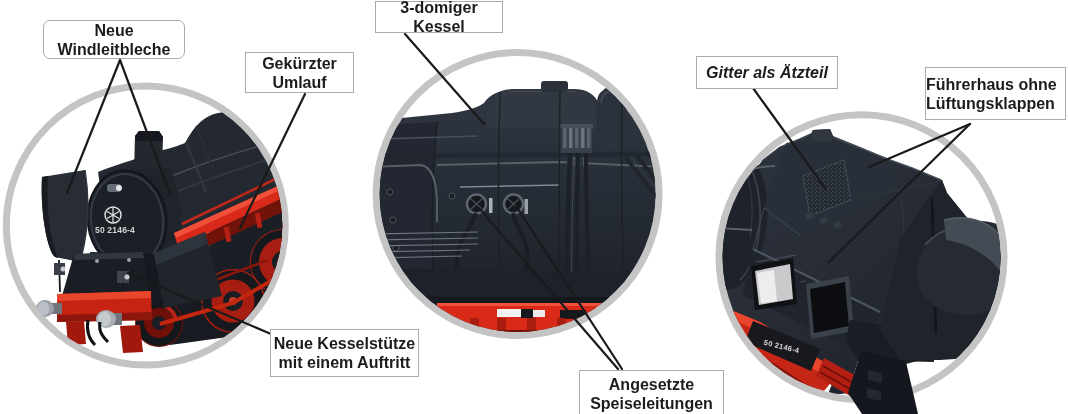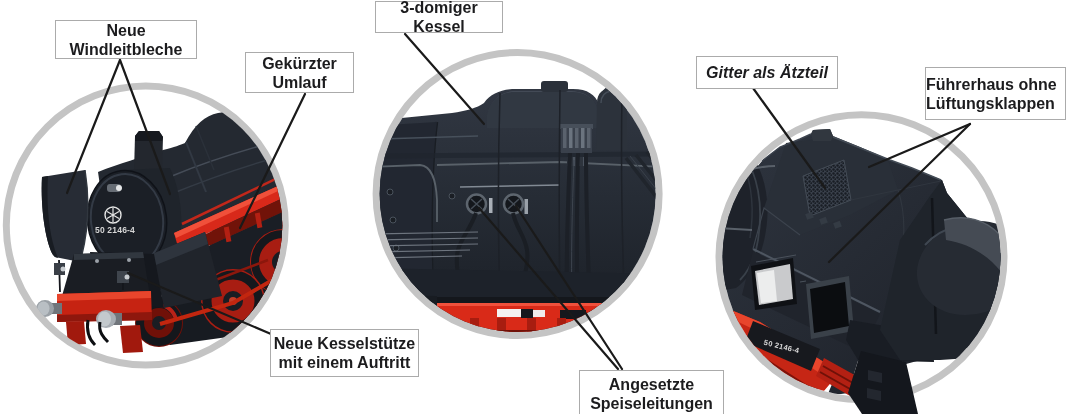--- a/index.html
+++ b/index.html
@@ -309,20 +309,20 @@
   <path d="M 271,334 L 128,273"></path>
   <path d="M 405,34 L 484,124"></path>
   <path d="M 618,369 L 479,208"></path>
   <path d="M 622,369 L 516,206"></path>
   <path d="M 753,88 L 825,188"></path>
   <path d="M 970,124 L 869,167"></path>
   <path d="M 970,124 L 829,262"></path>
 </g>
 </svg>
 
-<div class="lbl" style="left:55px;top:20px;width:142px;height:39px;">Neue<br>Windleitbleche</div>
+<div class="lbl" style="left:43px;top:20px;width:142px;height:39px;border-radius:7px;">Neue<br>Windleitbleche</div>
 <div class="lbl" style="left:245px;top:52px;width:109px;height:41px;">Gekürzter<br>Umlauf</div>
 <div class="lbl" style="left:270px;top:329px;width:149px;height:48px;">Neue Kesselstütze<br>mit einem Auftritt</div>
 <div class="lbl" style="left:375px;top:1px;width:128px;height:32px;">3-domiger Kessel</div>
 <div class="lbl" style="left:579px;top:370px;width:145px;height:48px;">Angesetzte<br>Speiseleitungen</div>
 <div class="lbl" style="left:696px;top:56px;width:142px;height:33px;font-style:italic;">Gitter als Ätzteil</div>
 <div class="lbl" style="left:925px;top:67px;width:141px;height:53px;text-align:left;">Führerhaus ohne<br>Lüftungsklappen</div>
 </div>
 
 </body></html>

